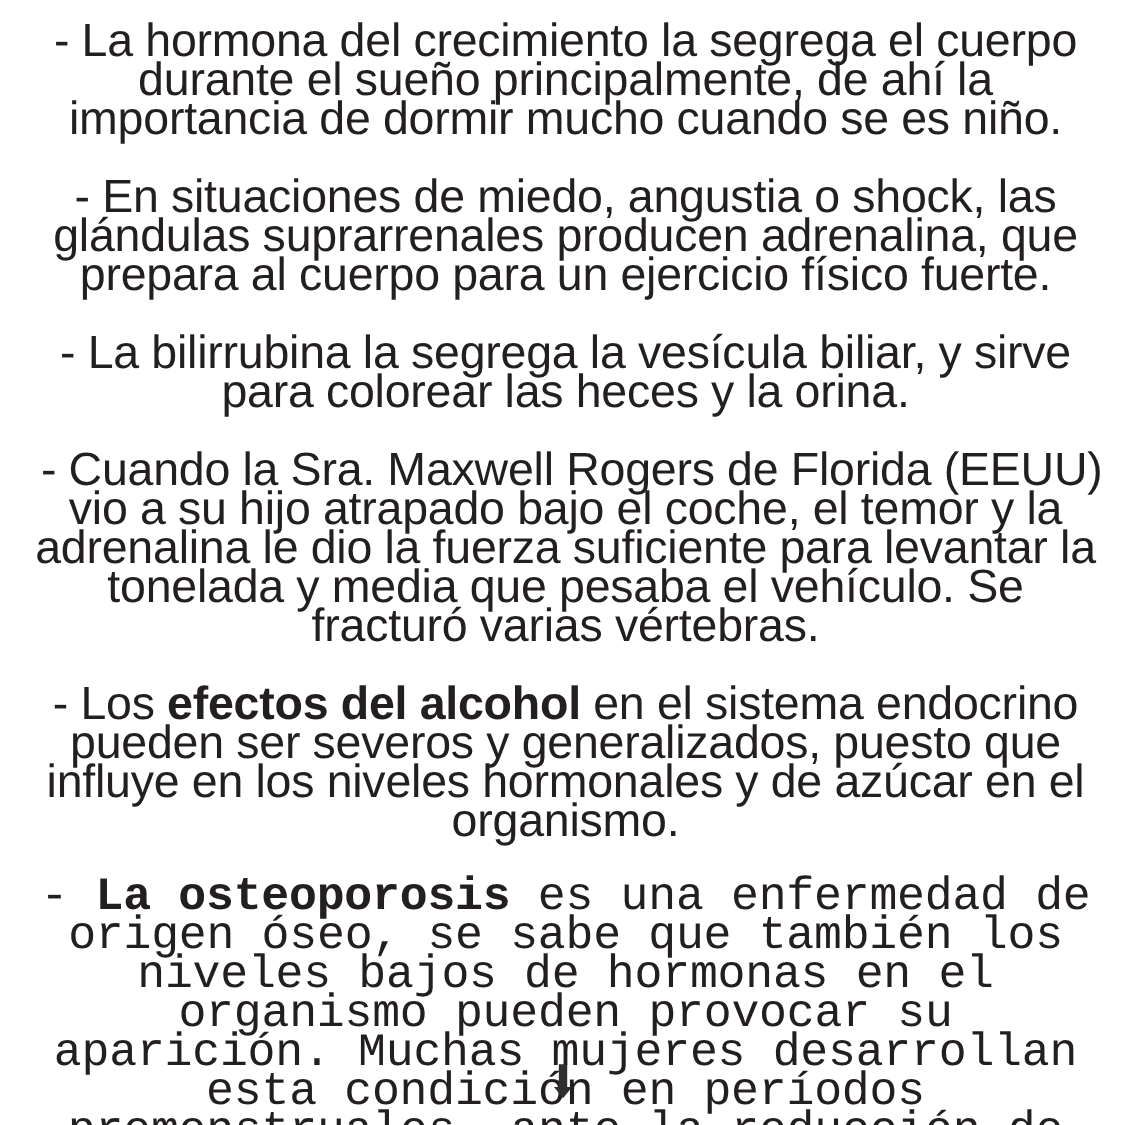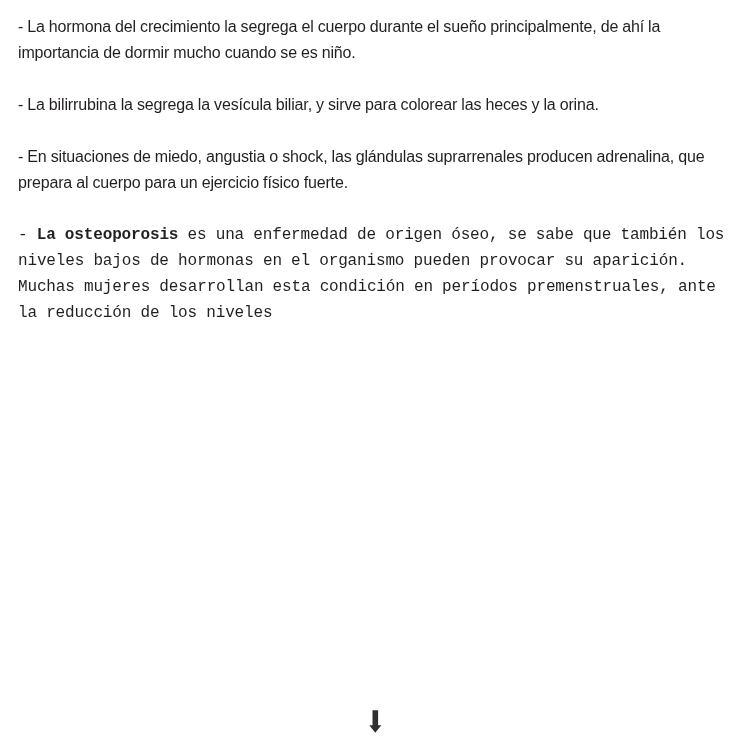--- a/index.html
+++ b/index.html
@@ -21,25 +21,25 @@
     width: 750px;
     height: 750px;
     box-sizing: border-box;
     padding: 14px 16px 0 18px;
     background: #ffffff;
   }
   .doc-body {
     width: 718px;
   }
   .para {
-    font-size: 16px;
+    font-size: 31px;
     line-height: 26px;
     letter-spacing: -0.15px;
     word-spacing: -0.2px;
-    text-align: left;
+    text-align: center;
     margin: 0 0 26px 0;
     white-space: pre-wrap;
     color: #231f20;
     -webkit-font-smoothing: antialiased;
   }
   .para:last-of-type {
     margin-bottom: 0;
     font-family: Liberation Mono, monospace;
   }
   .para b, .para .bold {
@@ -64,26 +64,28 @@
 </style>
 </head>
 <body>
 
 <div id="page">
 
   <div class="doc-body">
 
     <p class="para">- La hormona del crecimiento la segrega el cuerpo durante el sueño principalmente, de ahí la importancia de dormir mucho cuando se es niño.</p>
 
+    <p class="para">- En situaciones de miedo, angustia o shock, las glándulas suprarrenales producen adrenalina, que prepara al cuerpo para un ejercicio físico fuerte.</p>
+
     <p class="para">- La bilirrubina la segrega la vesícula biliar, y sirve para colorear las heces y la orina.</p>
 
-    <p class="para">- En situaciones de miedo, angustia o shock, las glándulas suprarrenales producen adrenalina, que prepara al cuerpo para un ejercicio físico fuerte.</p>
+    <p class="para"> - Cuando la Sra. Maxwell Rogers de Florida (EEUU) vio a su hijo atrapado bajo el coche, el temor y la adrenalina le dio la fuerza suficiente para levantar la tonelada y media que pesaba el vehículo. Se fracturó varias vértebras.</p>
 
 
-
+    <p class="para"><span>- Los </span><b class="bold">efectos del alcohol</b><span> en el sistema endocrino pueden ser severos y generalizados, puesto que influye en los niveles hormonales y de azúcar en el organismo.</span></p>
 
     <p class="para"><span>- </span><b class="bold">La osteoporosis</b><span> es una enfermedad de origen óseo, se sabe que también los niveles bajos de hormonas en el organismo pueden provocar su aparición. Muchas mujeres desarrollan esta condición en períodos premenstruales, ante la reducción de los niveles</span></p>
 
   </div>
 
   <div class="arrow-row">
     <span class="arrow-glyph">⬇</span>
   </div>
 
 </div>

